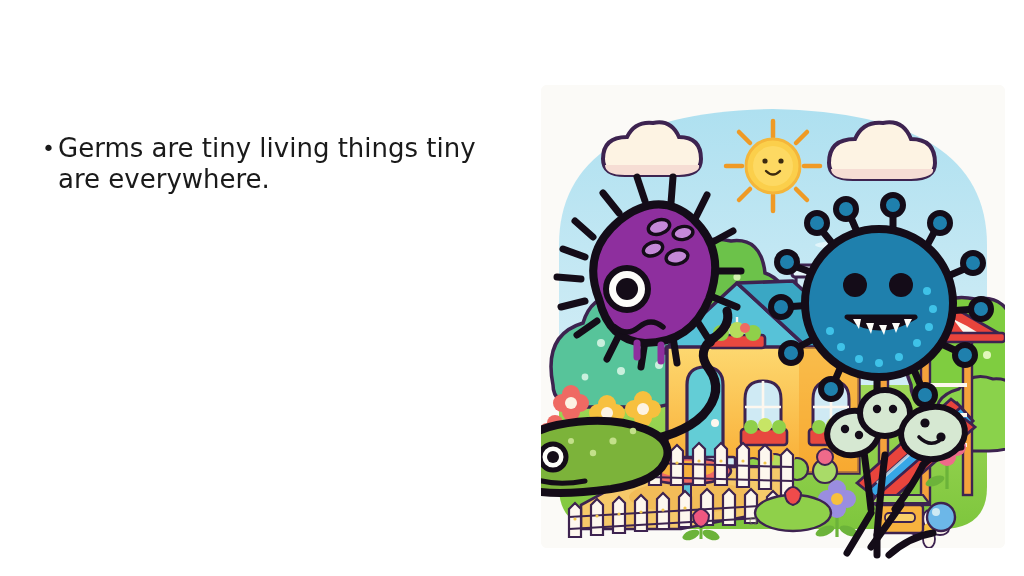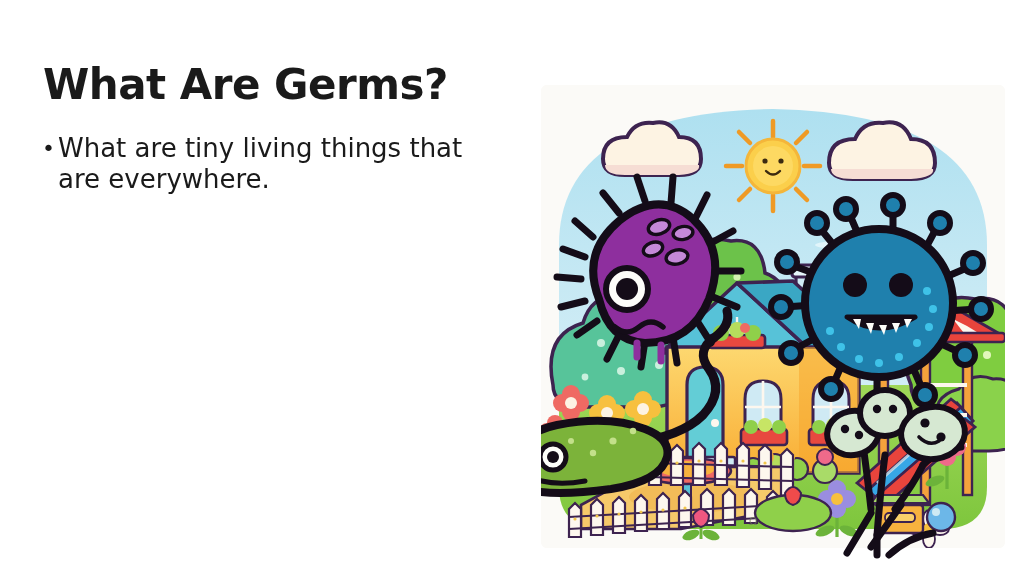--- a/index.html
+++ b/index.html
@@ -79,26 +79,25 @@
     width: 464px;
     height: 463px;
     overflow: visible;
   }
 </style>
 </head>
 <body>
 
 <div id="slide">
 
-  <h1 id="title">What Are Germs?</h1>
 
   <div id="bullet-list">
     <div class="bullet-row">
       <span class="bullet-dot">•</span>
-      <span class="bullet-text">What are tiny living things that are everywhere.</span>
+      <span class="bullet-text">Germs are tiny living things tiny are everywhere.</span>
     </div>
   </div>
 
   <div id="illustration">
     <svg viewBox="0 0 464 463" xmlns="http://www.w3.org/2000/svg">
       <defs>
         <clipPath id="panelClip">
           <rect x="0" y="0" width="464" height="463" rx="6"></rect>
         </clipPath>
         <clipPath id="skyClip">

